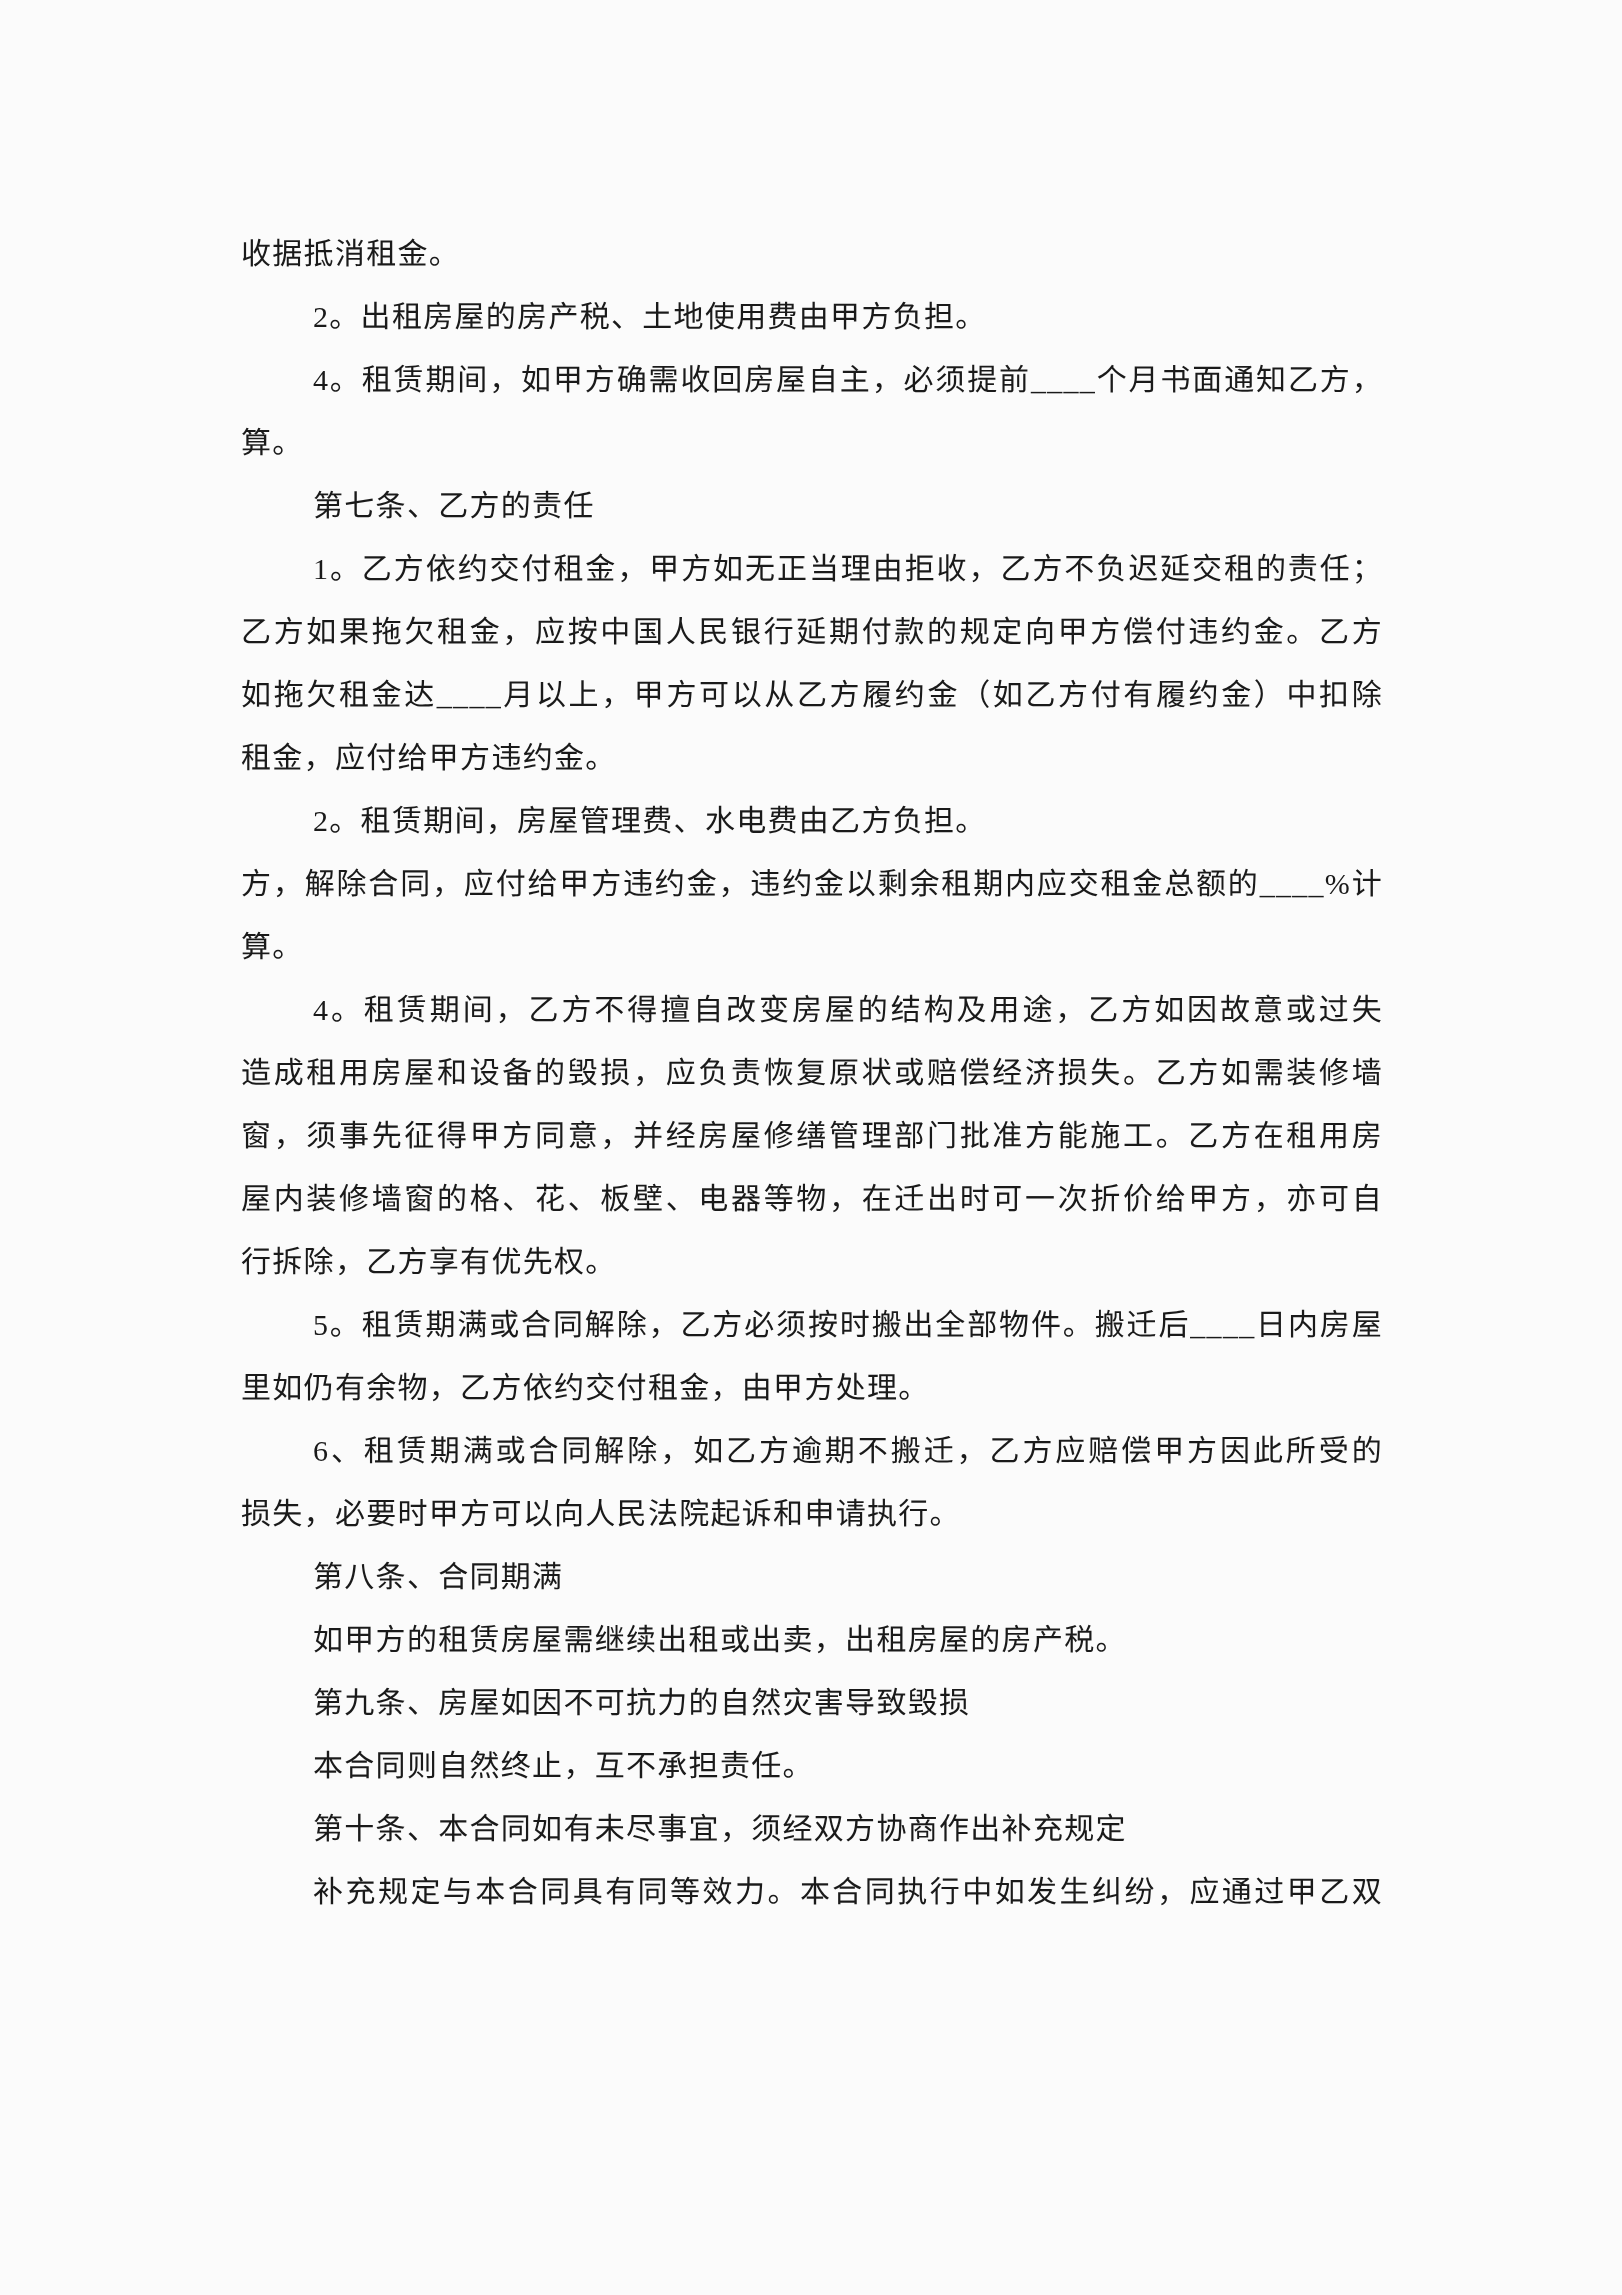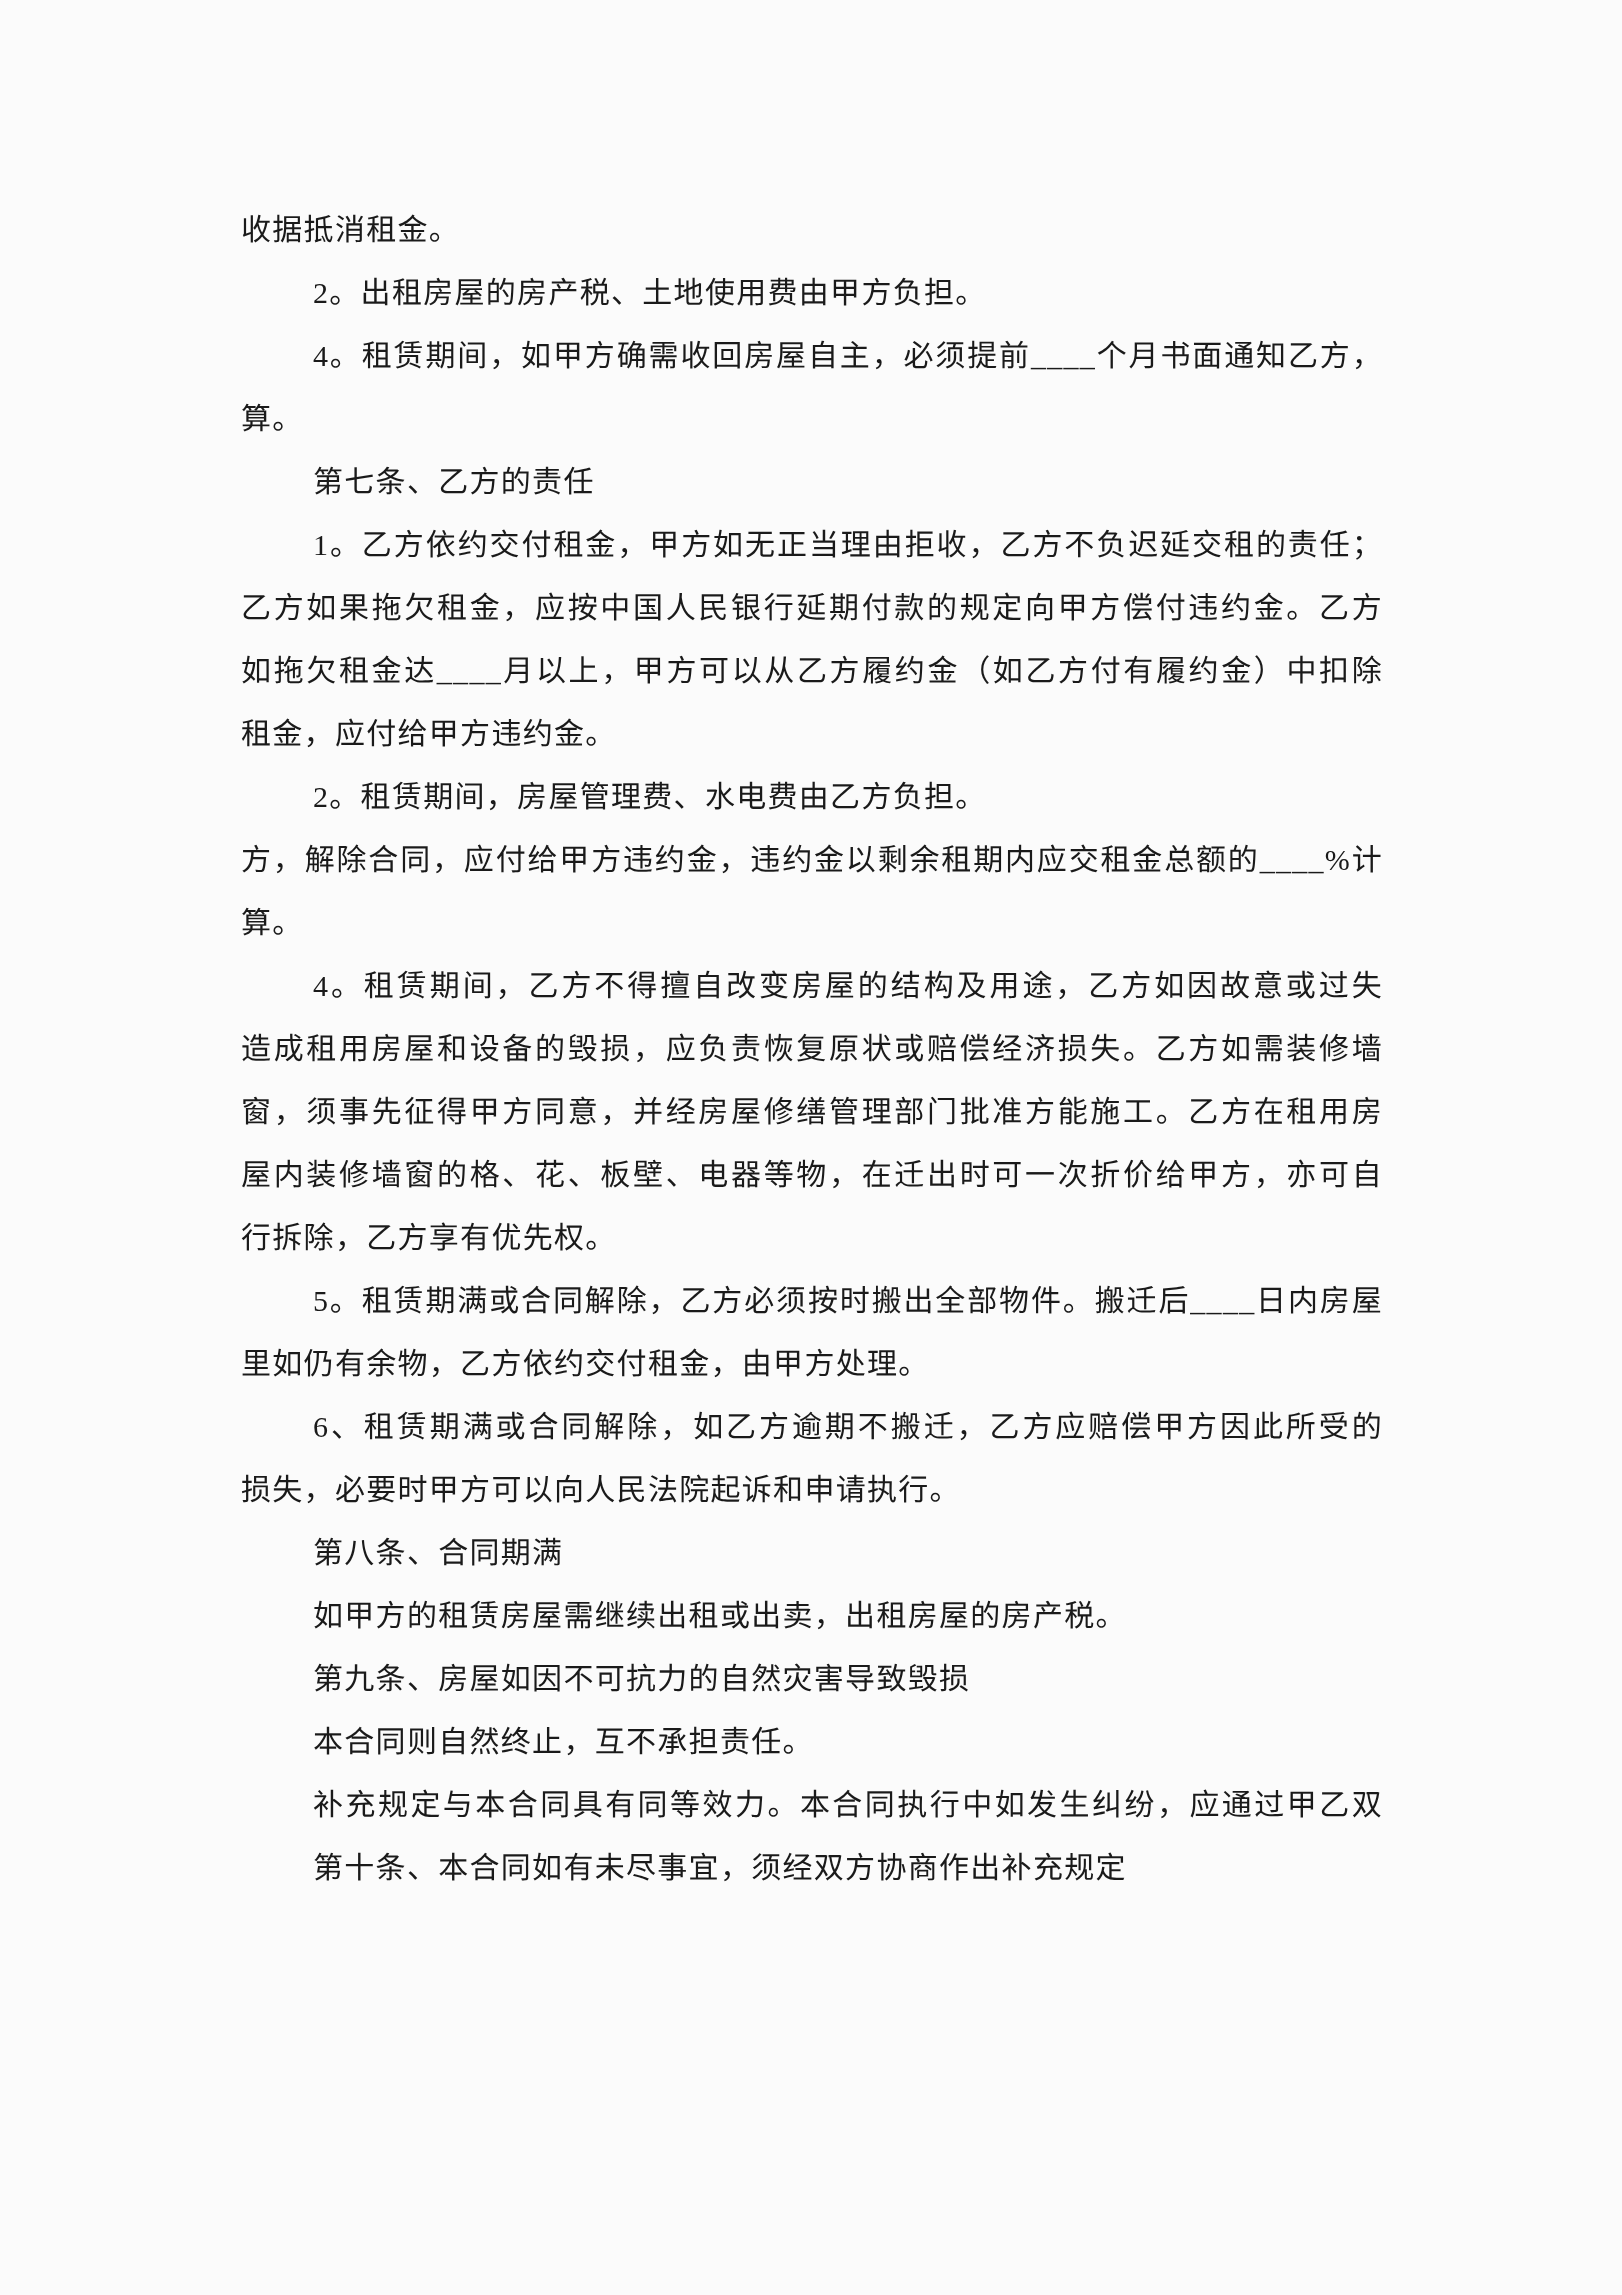--- a/index.html
+++ b/index.html
@@ -9,20 +9,21 @@
   html,body{margin:0;padding:0;}
   body{background:var(--page-bg);}
   .page{
     position:relative;
     width:1623px;
     height:1964px;
     background:var(--page-bg);
     overflow:hidden;
     font-family:"Liberation Serif","DejaVu Serif",serif;
     color:var(--ink);
+    margin-top:24px;
   }
   .doc{
     position:absolute;
     left:241px;
     top:198px;
     width:1142px;
   }
   .line{
     height:63px;
     line-height:63px;
@@ -63,17 +64,17 @@
       <div class="line fill">屋内装修墙窗的格、花、板壁、电器等物，在迁出时可一次折价给甲方，亦可自</div>
       <div class="line">行拆除，乙方享有优先权。</div>
       <div class="line indent fill">5。租赁期满或合同解除，乙方必须按时搬出全部物件。搬迁后____日内房屋</div>
       <div class="line">里如仍有余物，乙方依约交付租金，由甲方处理。</div>
       <div class="line indent fill">6、租赁期满或合同解除，如乙方逾期不搬迁，乙方应赔偿甲方因此所受的</div>
       <div class="line">损失，必要时甲方可以向人民法院起诉和申请执行。</div>
       <div class="line indent">第八条、合同期满</div>
       <div class="line indent">如甲方的租赁房屋需继续出租或出卖，出租房屋的房产税。</div>
       <div class="line indent">第九条、房屋如因不可抗力的自然灾害导致毁损</div>
       <div class="line indent">本合同则自然终止，互不承担责任。</div>
+      <div class="line indent">第十条、本合同如有未尽事宜，须经双方协商作出补充规定</div>
       <div class="line indent fill">补充规定与本合同具有同等效力。本合同执行中如发生纠纷，应通过甲乙双</div>
-      <div class="line indent">第十条、本合同如有未尽事宜，须经双方协商作出补充规定</div>
     </div>
 </div>
 
 
 </body></html>

